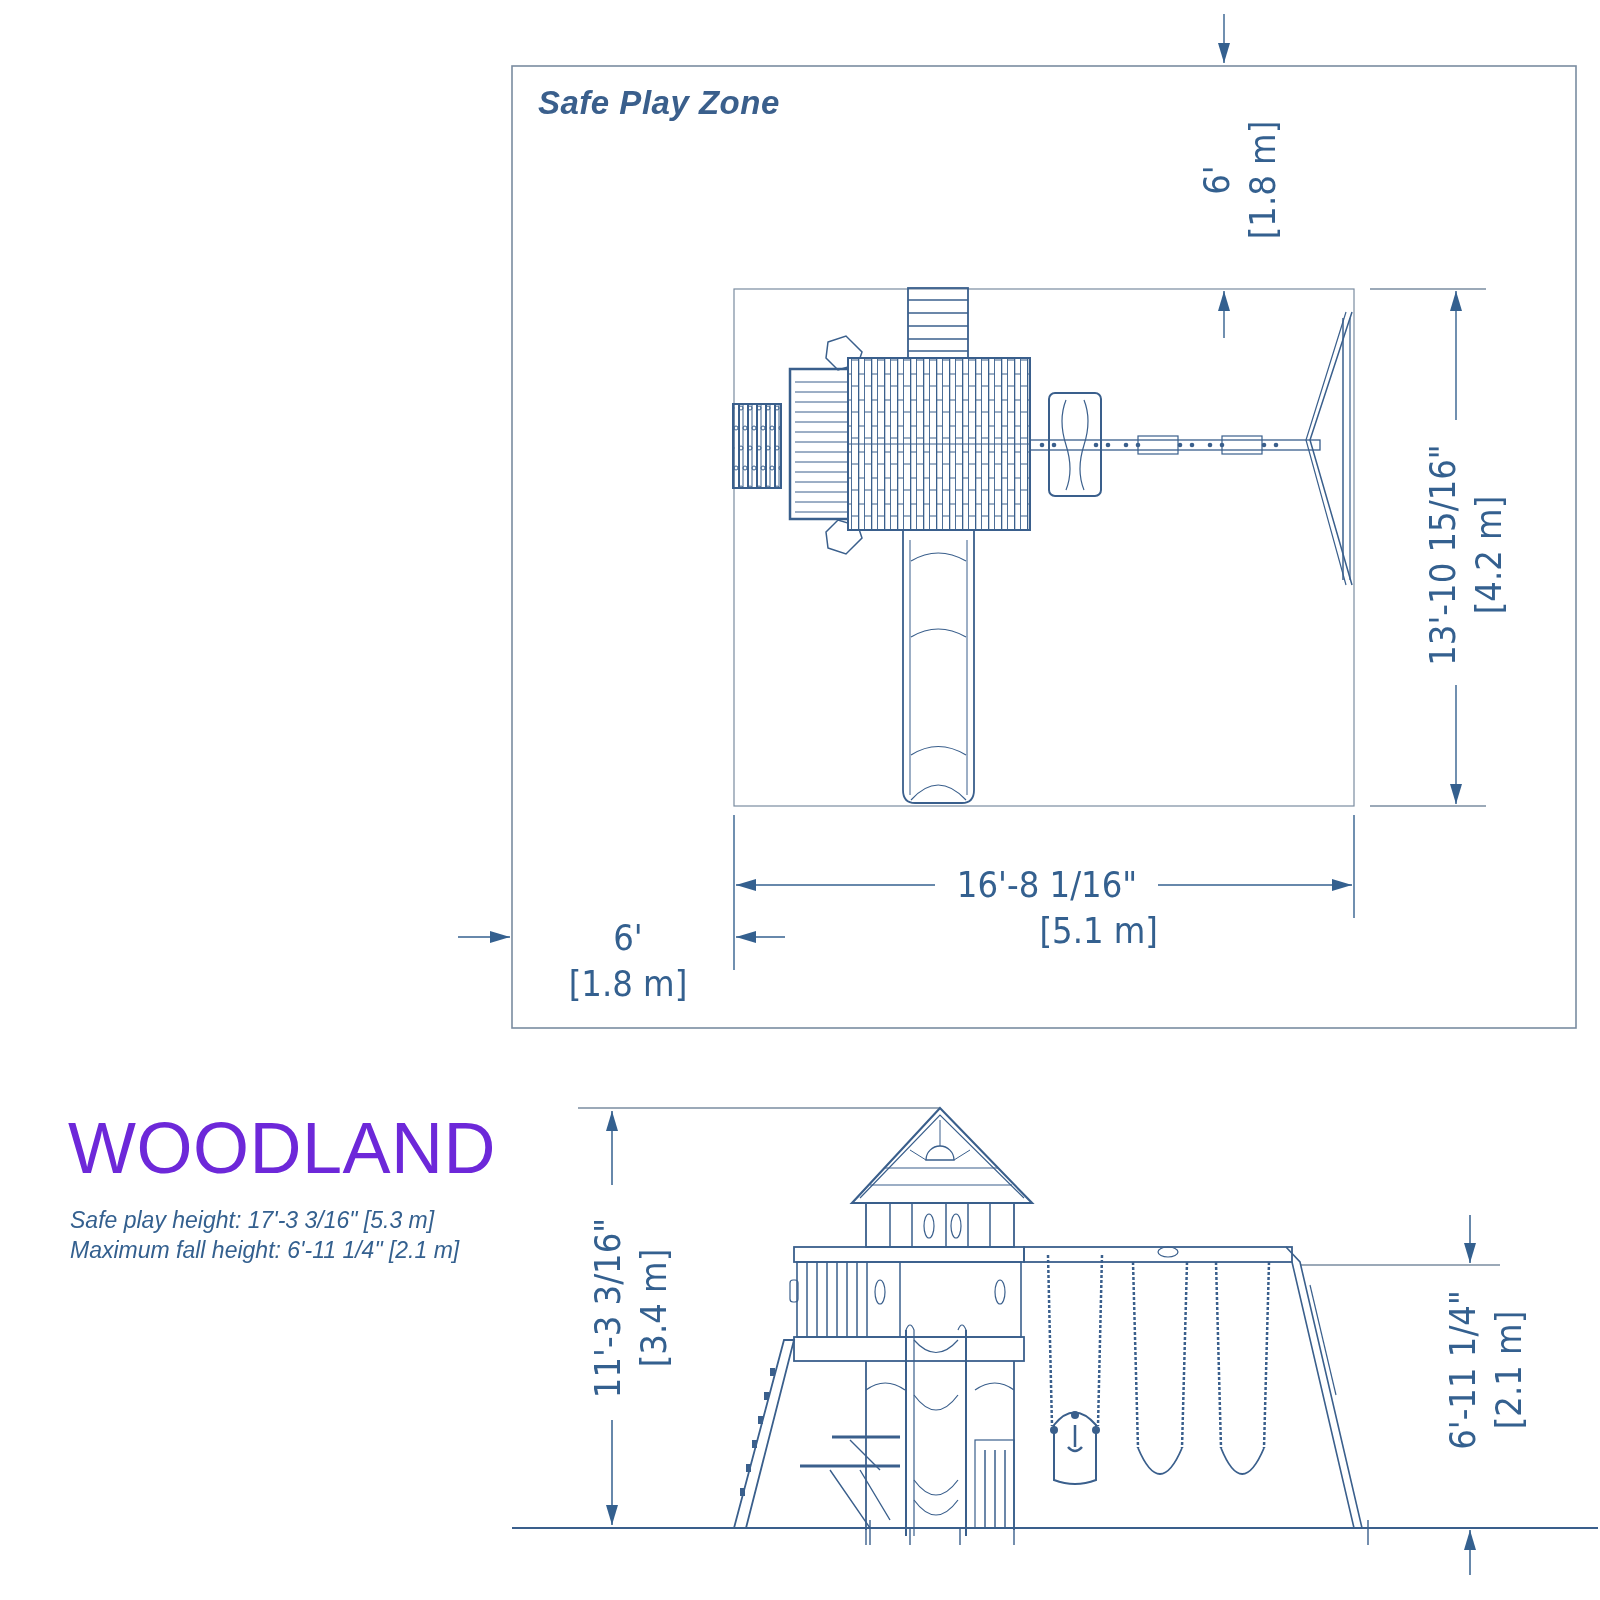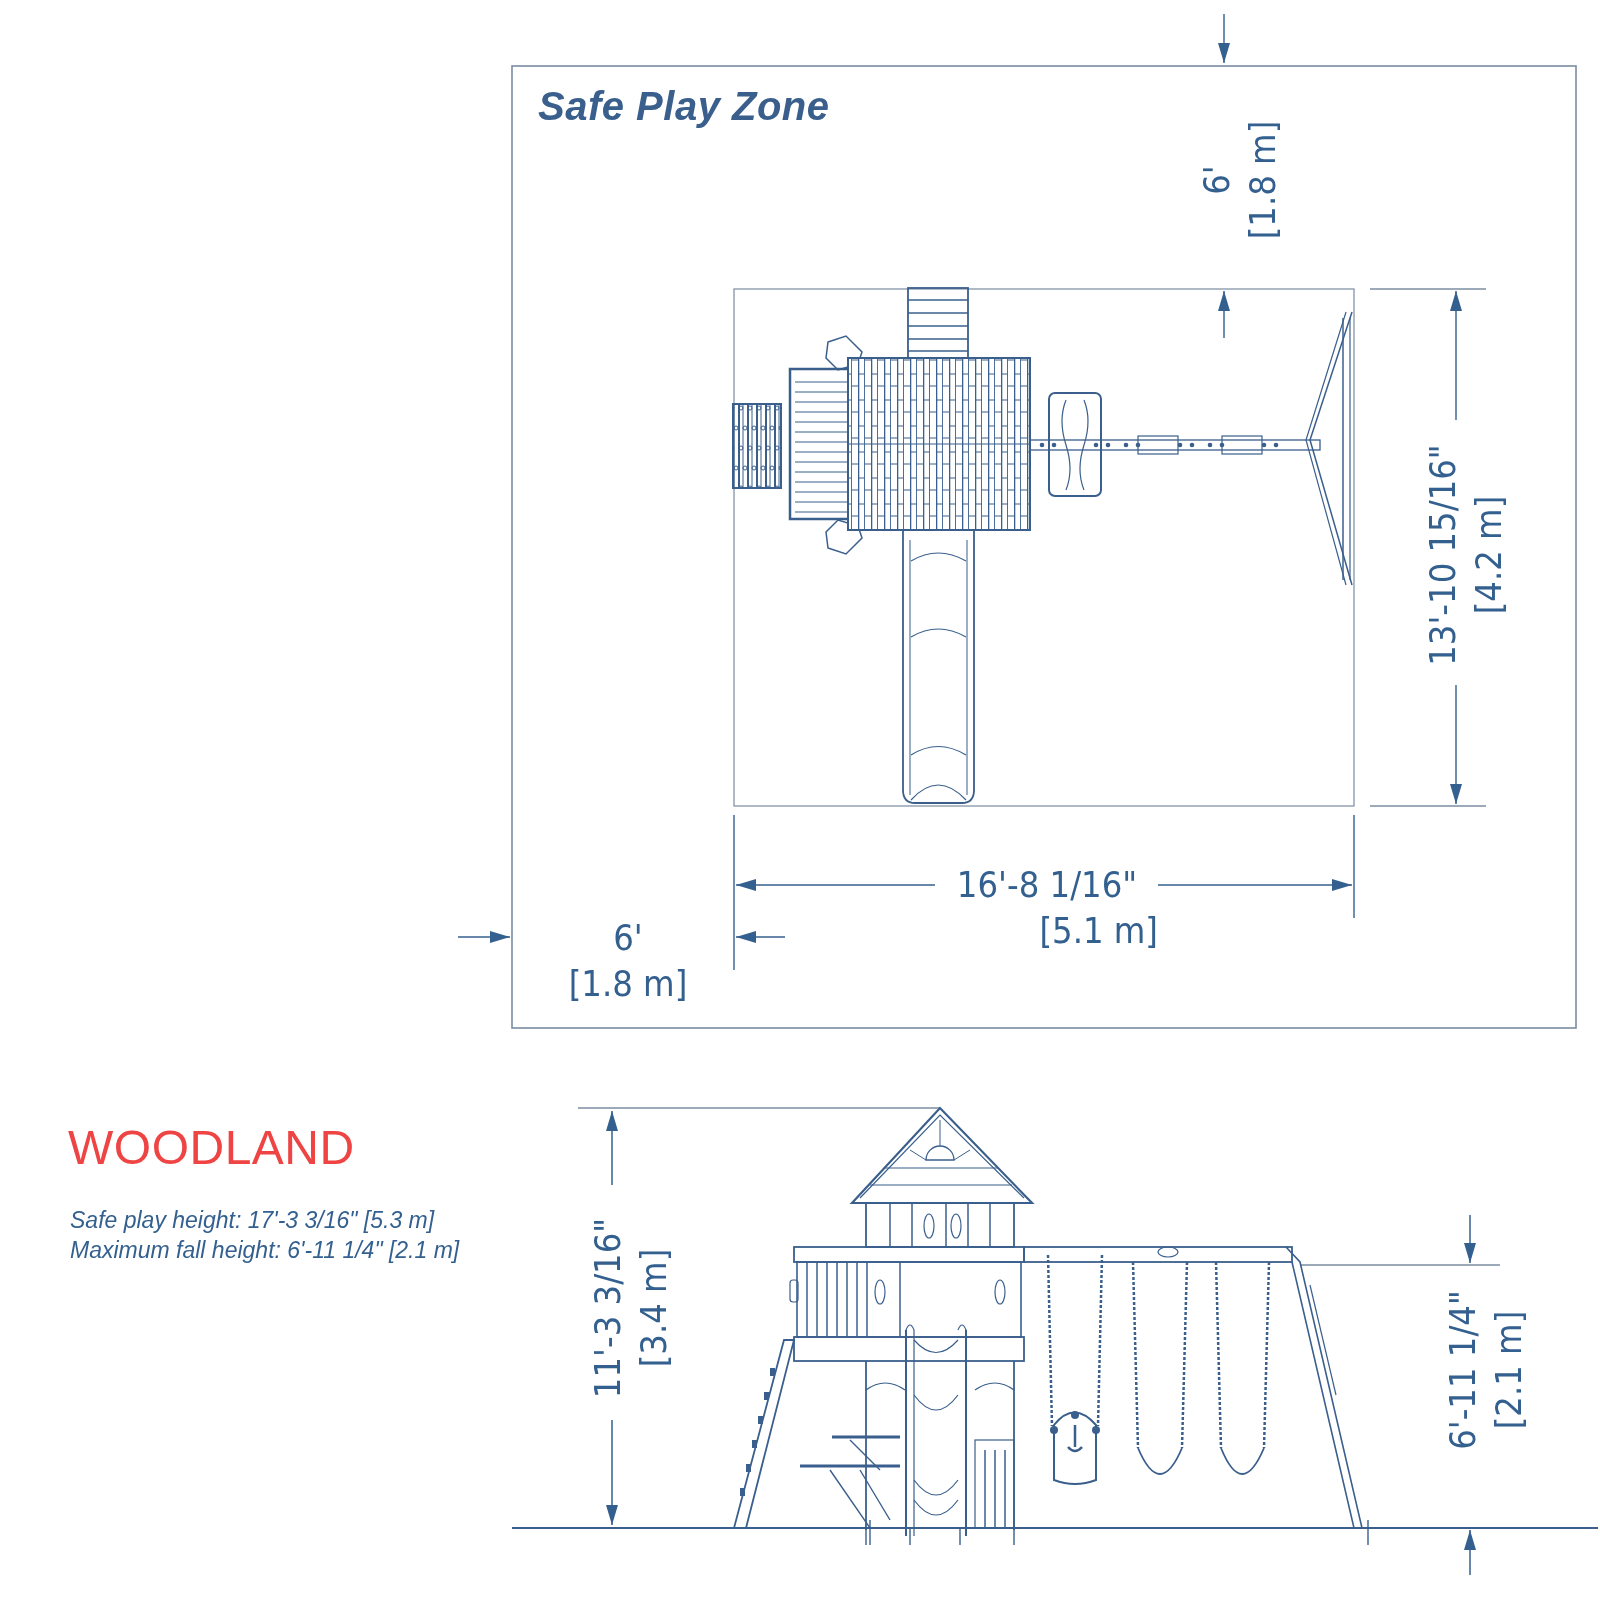--- a/index.html
+++ b/index.html
@@ -1,23 +1,23 @@
 <!DOCTYPE html>
 <html><head>
 <meta charset="utf-8">
 <style>
   html, body { margin: 0; padding: 0; background: #ffffff; }
   body { width: 1600px; height: 1600px; position: relative; overflow: hidden; font-family: "Liberation Sans", sans-serif; }
   .canvas { position: absolute; left: 0; top: 0; width: 1600px; height: 1600px; }
   svg { position: absolute; left: 0; top: 0; }
   .abs { position: absolute; color: #34608f; white-space: nowrap; }
-  .zone-title { left: 538px; top: 84px; font-family: "Liberation Sans", sans-serif; font-weight: bold; font-style: italic; font-size: 40px; letter-spacing: 0.5px; color: #3a5f8c; }
+  .zone-title { left: 538px; top: 84px; font-family: "Liberation Sans", sans-serif; font-weight: bold; font-style: italic; font-size: 33px; letter-spacing: 0.5px; color: #3a5f8c; }
   .dim { font-family: "DejaVu Sans", sans-serif; font-size: 36px; line-height: 46px; text-align: center; color: #34608f; font-stretch: condensed; }
   .rot { transform-origin: 0 0; transform: rotate(-90deg); }
-  .product-title { left: 68px; top: 1108px; font-family: "Liberation Sans", sans-serif; font-size: 48px; line-height: 80px; color: #ef4444; letter-spacing: 0.5px; }
+  .product-title { left: 68px; top: 1108px; font-family: "Liberation Sans", sans-serif; font-size: 72px; line-height: 80px; color: #6d28d9; letter-spacing: 0.5px; }
   .spec { font-family: "Liberation Sans", sans-serif; font-style: italic; font-size: 23px; line-height: 28px; color: #34608f; }
 </style>
 </head>
 <body>
 
 <div class="canvas">
 
   <svg width="1600" height="1600" viewBox="0 0 1600 1600">
     <defs>
       <marker id="ah" viewBox="0 0 10 10" refX="10" refY="5" markerWidth="10" markerHeight="10" orient="auto-start-reverse" markerUnits="userSpaceOnUse">

